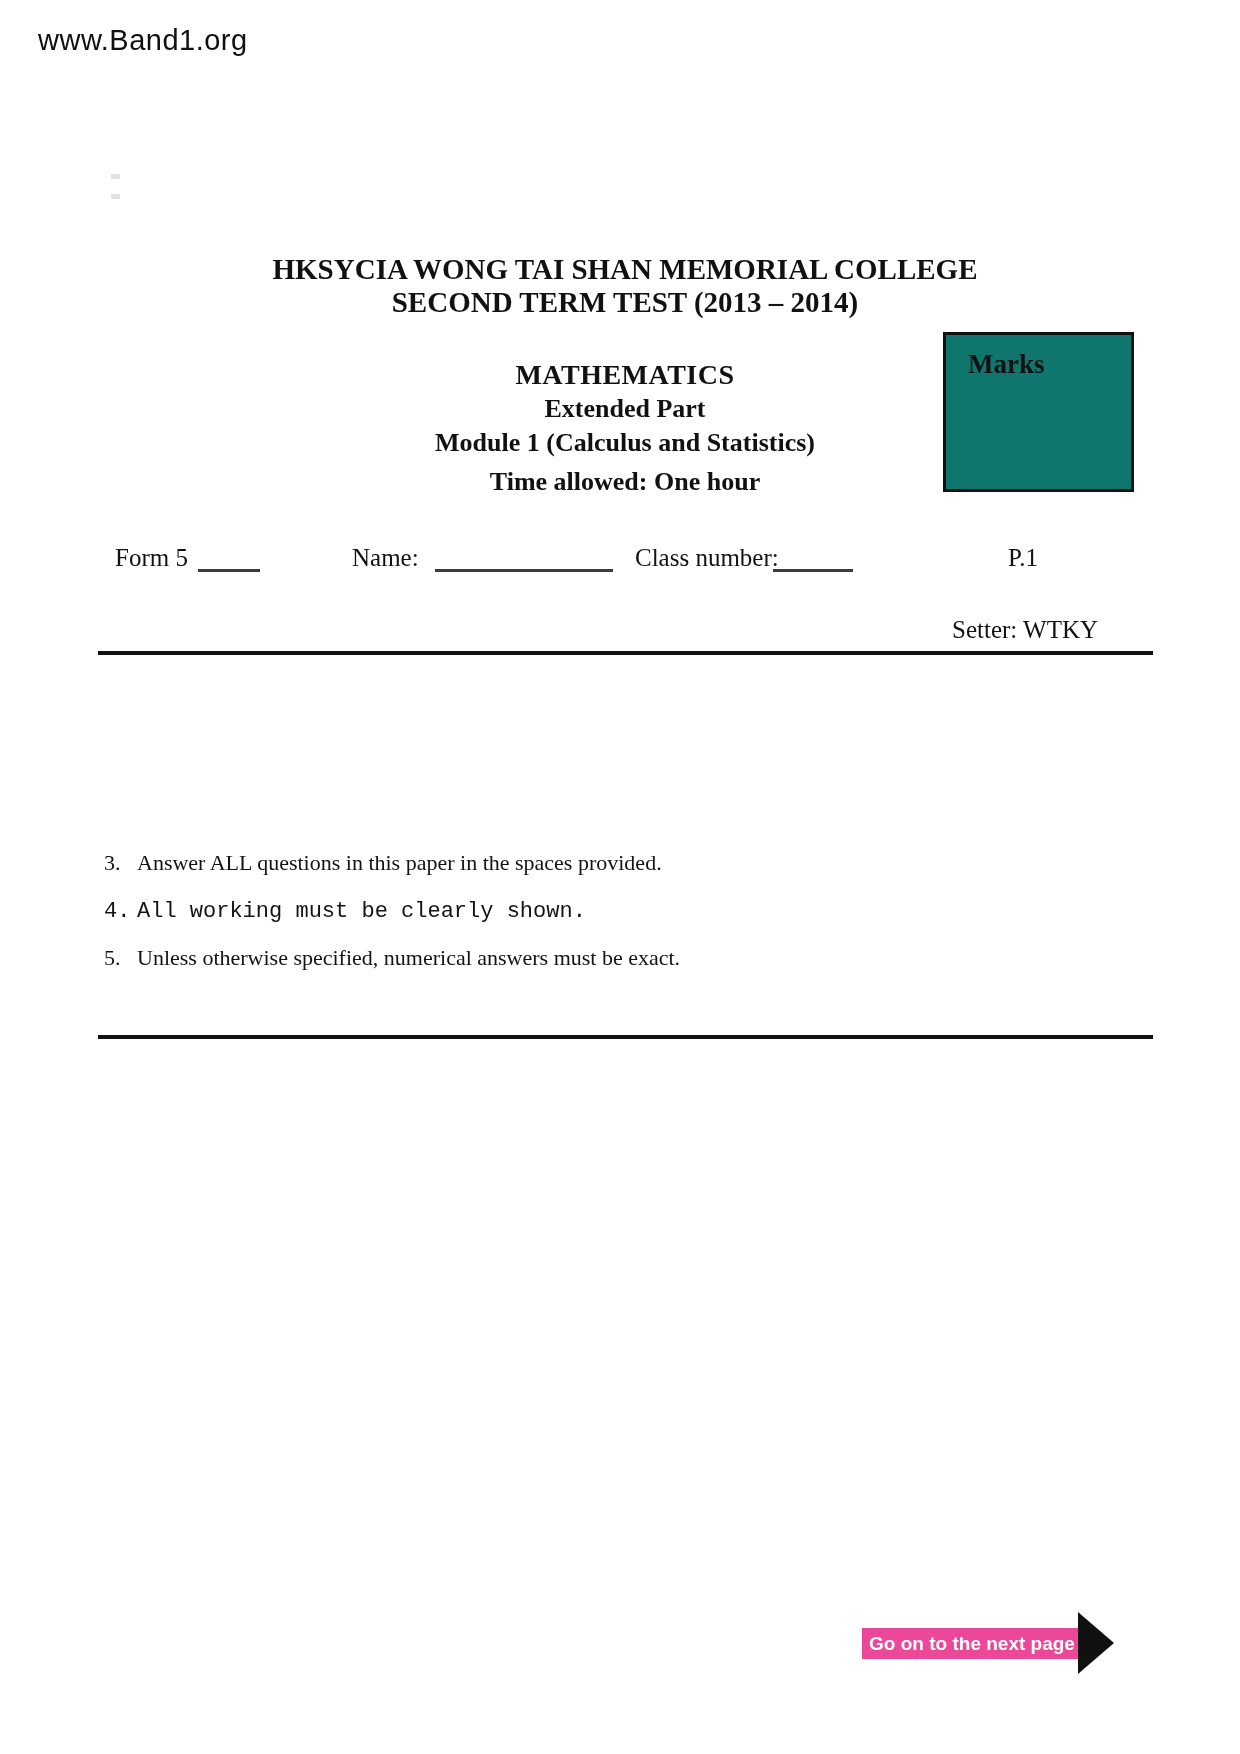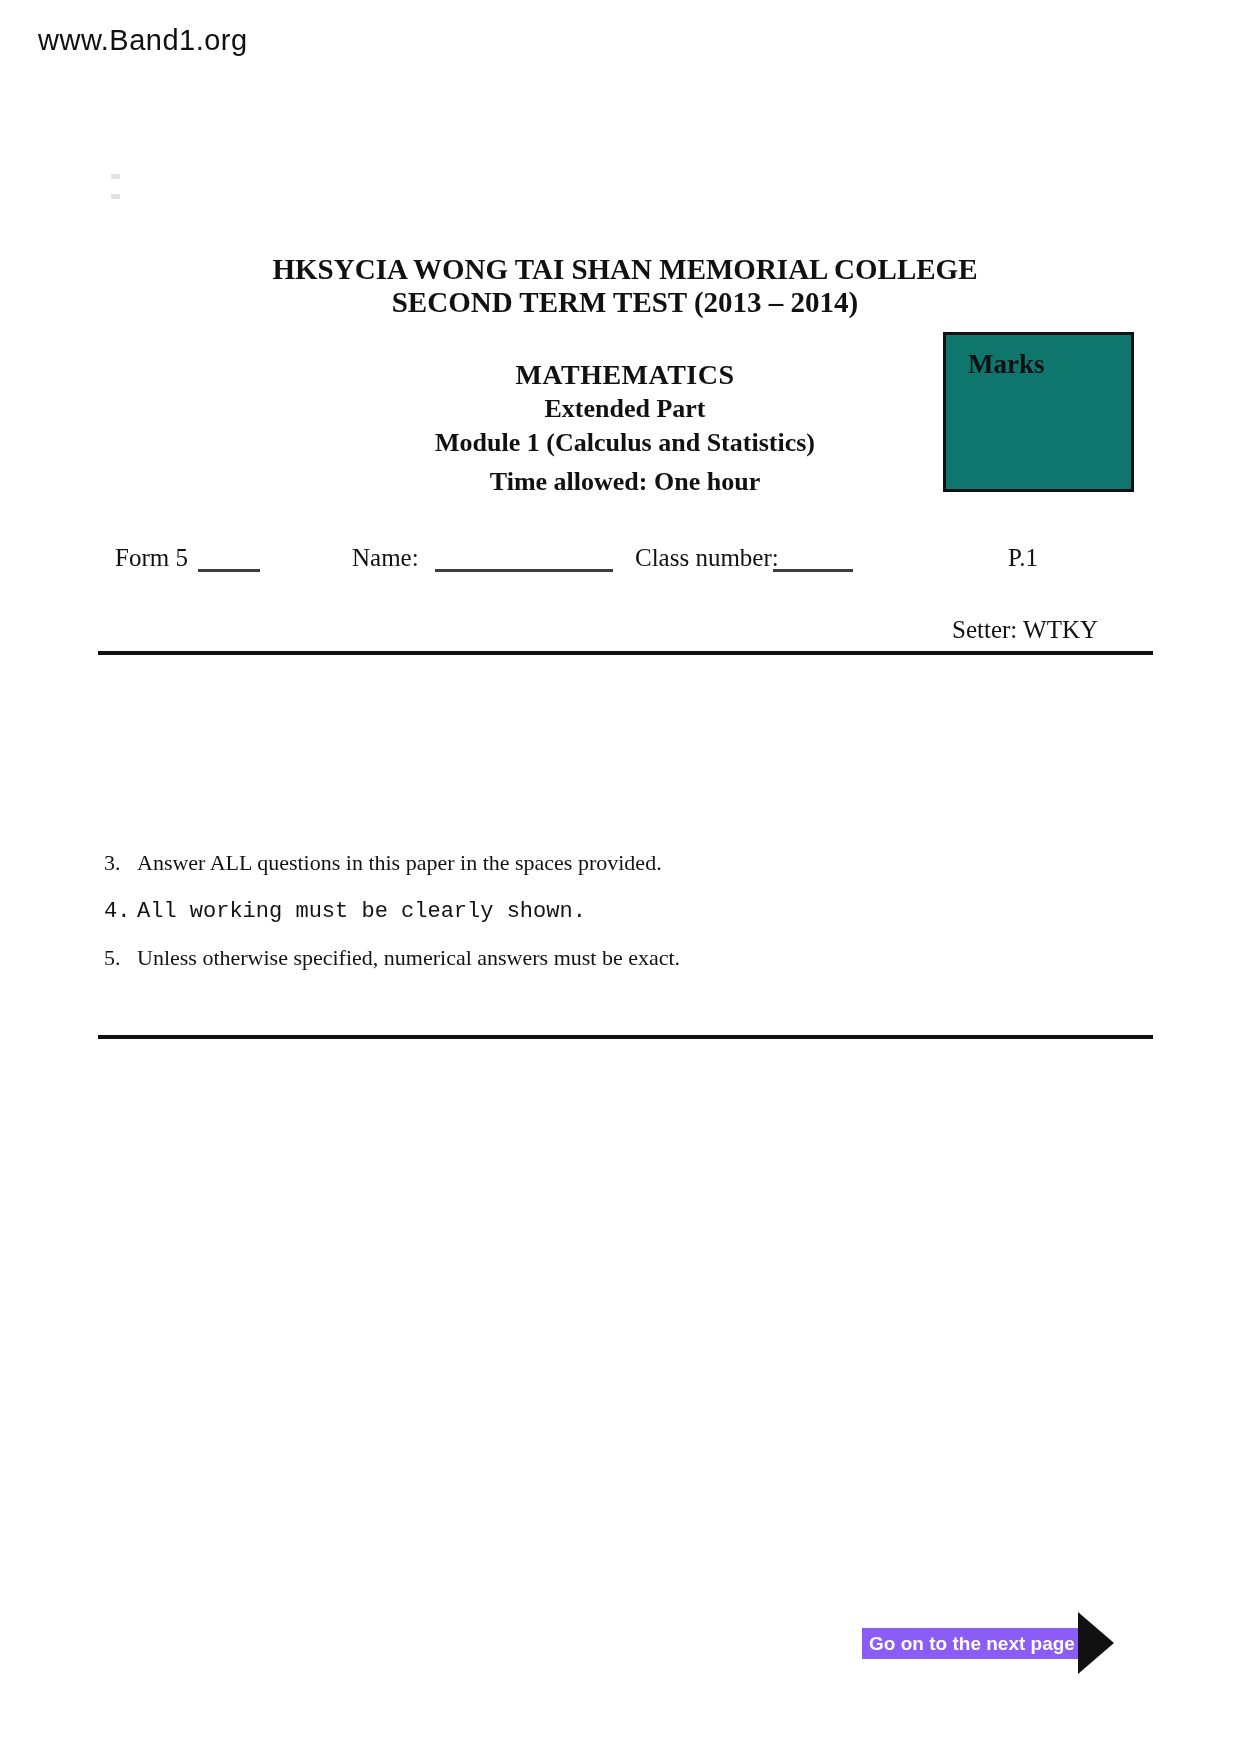--- a/index.html
+++ b/index.html
@@ -97,21 +97,21 @@
   .ins-5 { top: 945px; }
 
   .next-banner {
     left: 862px; top: 1612px;
     width: 250px; height: 62px;
   }
   .next-rect {
     position: absolute;
     left: 0; top: 16px;
     width: 220px; height: 31px;
-    background: #8b5cf6;
+    background: #ec4899;
     color: #ffffff;
     font-family: "Liberation Sans", sans-serif;
     font-size: 19px;
     font-weight: bold;
     line-height: 31px;
     text-align: center;
     white-space: nowrap;
   }
   .next-arrowhead {
     position: absolute;

